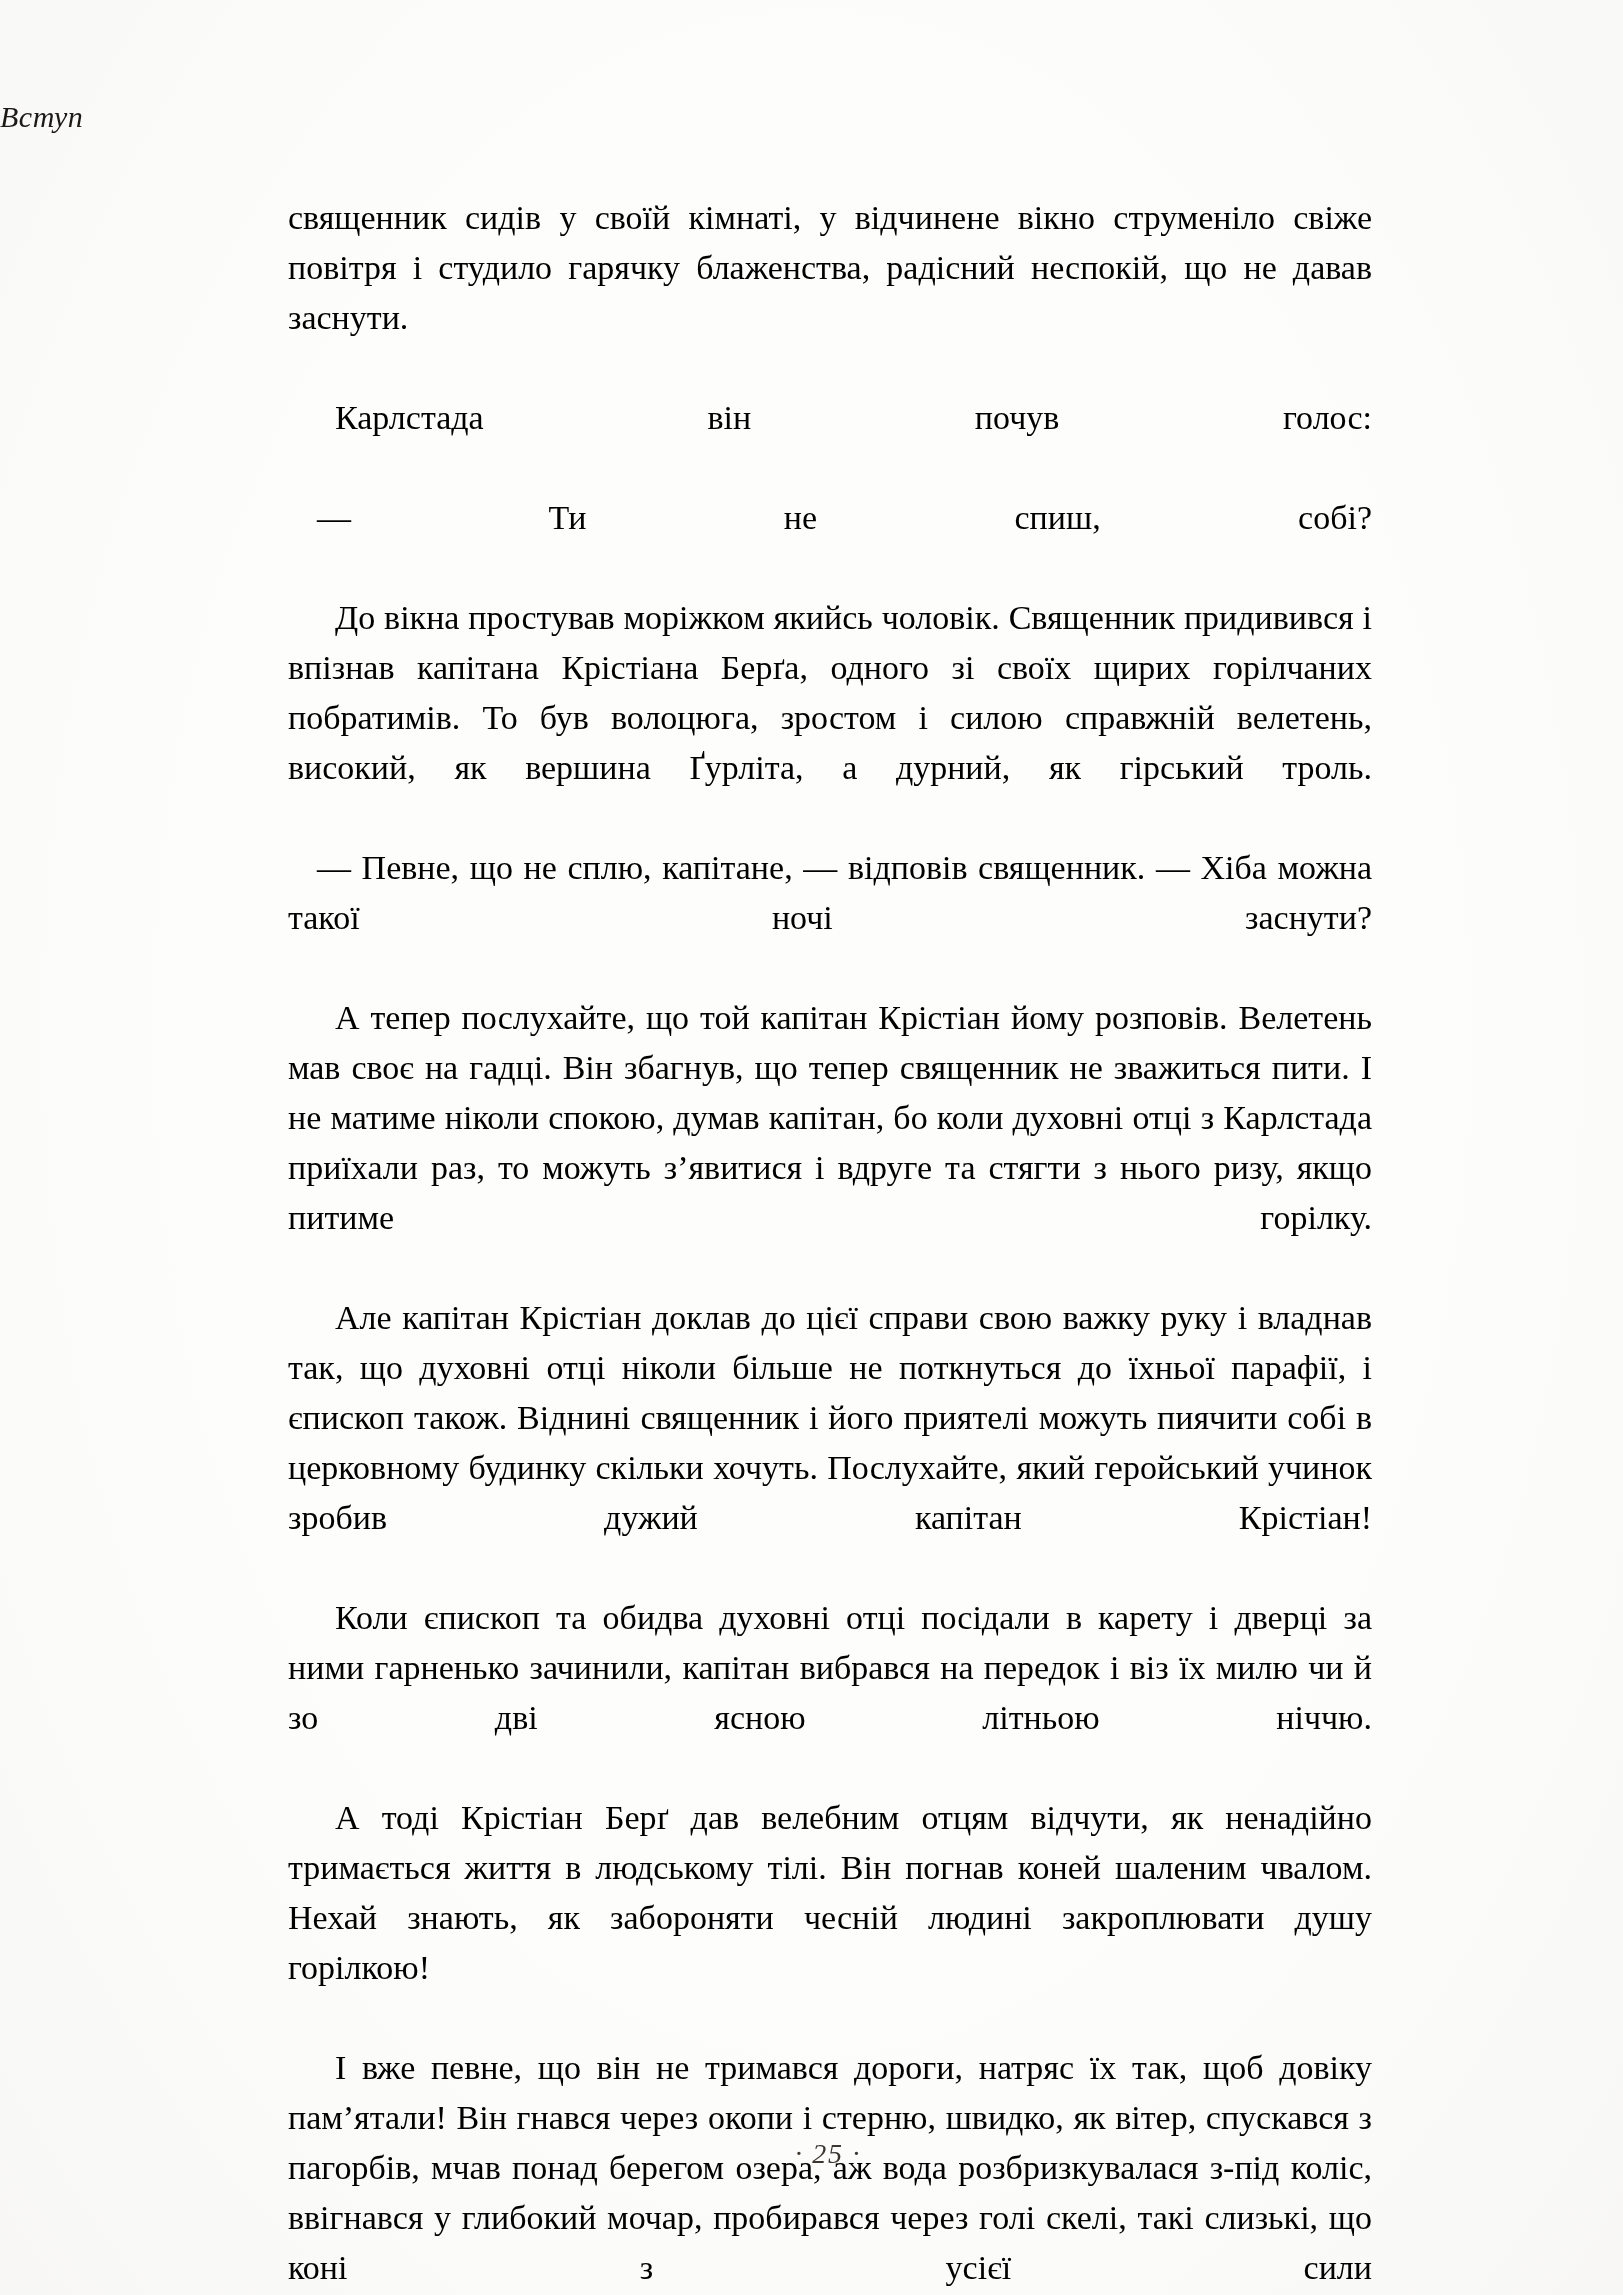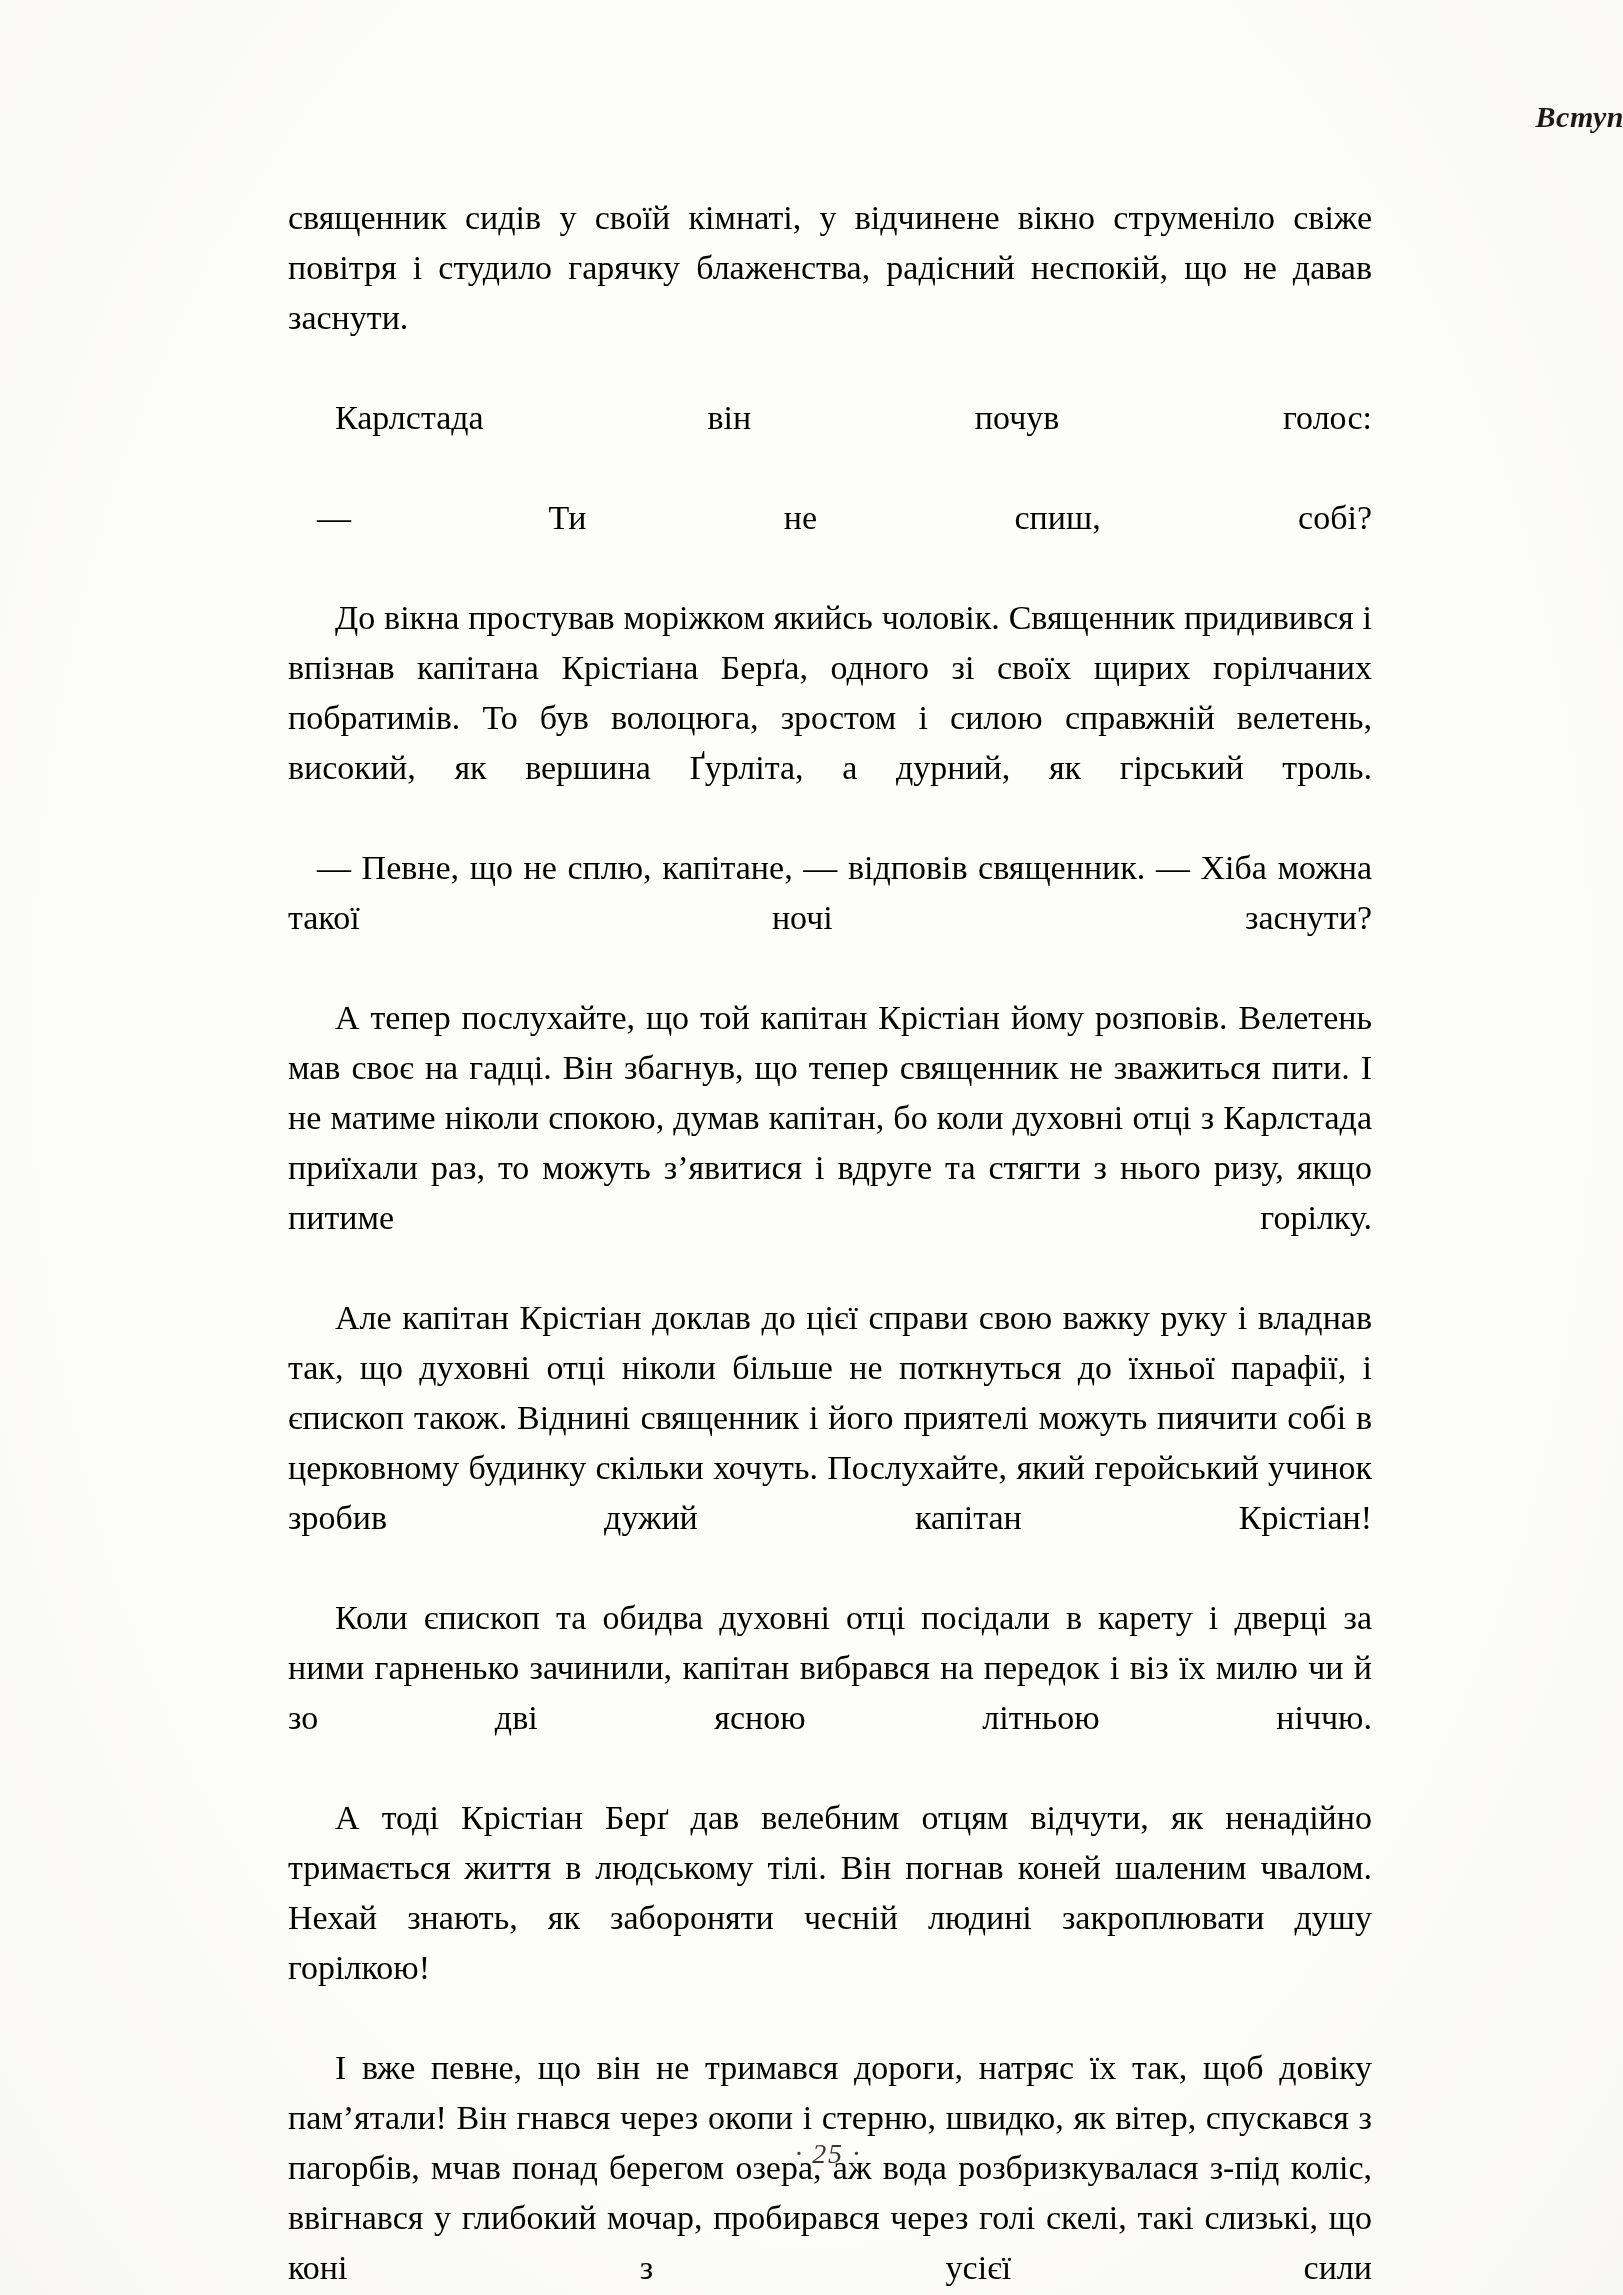--- a/index.html
+++ b/index.html
@@ -27,26 +27,25 @@
     pointer-events: none;
     background:
       radial-gradient(ellipse at 50% 45%, rgba(255,255,255,0) 55%, rgba(200,196,188,0.10) 100%);
   }
 
   .running-head {
     position: absolute;
     top: 100px;
     left: 0;
     width: 1624px;
-    text-align: right;
+    text-align: left;
     font-style: italic;
     font-size: 30px;
     letter-spacing: 0.5px;
     color: #1d1a16;
-    font-weight: bold;
   }
 
   .textblock {
     position: absolute;
     top: 193px;
     left: 288px;
     width: 1084px;
   }
 
   .textblock p {

